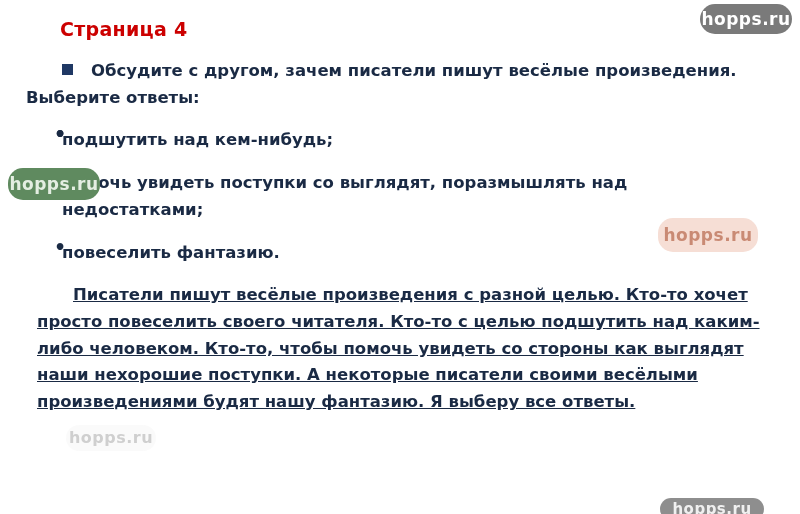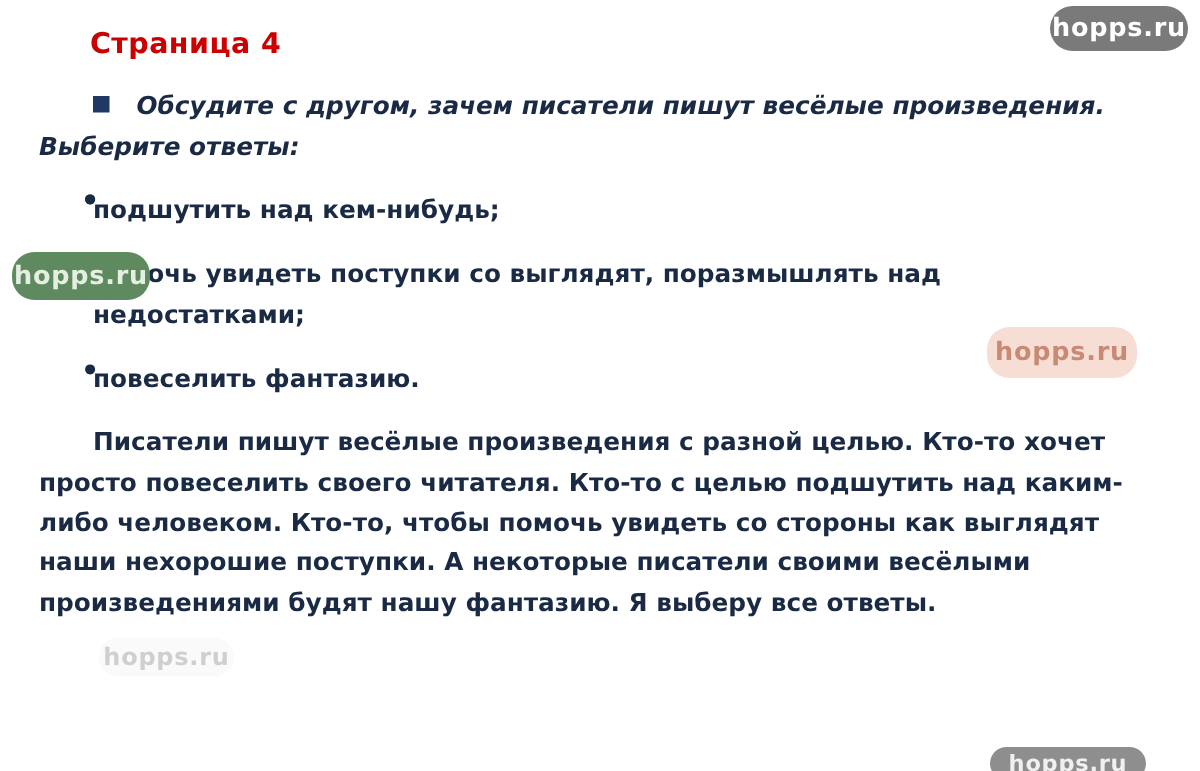--- a/index.html
+++ b/index.html
@@ -41,21 +41,20 @@
     color: #1a2a44;
     font-size: 16.5px;
     font-weight: bold;
     line-height: 1.62;
   }
 
   .para-task {
     margin: 0 0 6px 0;
     text-indent: 0;
     padding-left: 0;
-    font-style: italic;
   }
   .sq-bullet {
     display: inline-block;
     width: 11px;
     height: 11px;
     background: #1f3864;
     margin-left: 36px;
     margin-right: 18px;
     vertical-align: 1px;
   }
@@ -80,24 +79,25 @@
   }
   .answers li.wrap {
     padding-left: 36px;
   }
   .answers li .cont {
     display: block;
     margin-left: -36px;
   }
 
   .para-explain {
-    margin: 14px 0 0 0;
+    margin: 14px 0 0 11px;
     font-weight: bold;
     line-height: 1.62;
     text-indent: 36px;
+    text-decoration: underline;
   }
 
   
   .wm {
     position: absolute;
     font-family: "DejaVu Sans", sans-serif;
     font-weight: bold;
     letter-spacing: 0.5px;
     user-select: none;
     border-radius: 15px;

